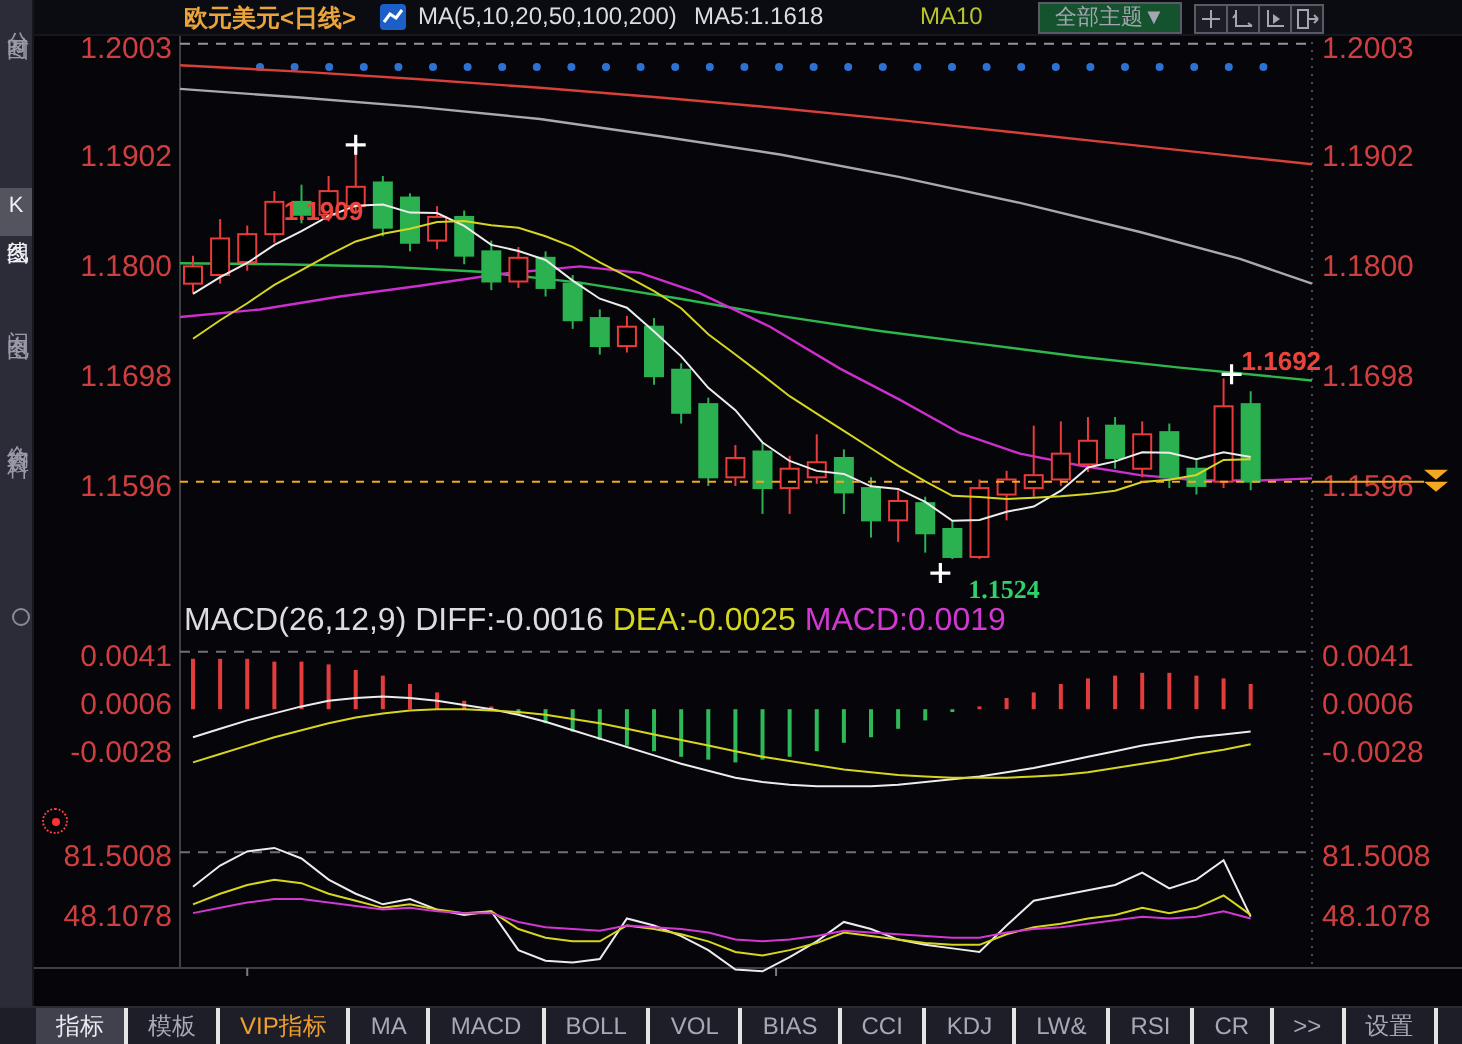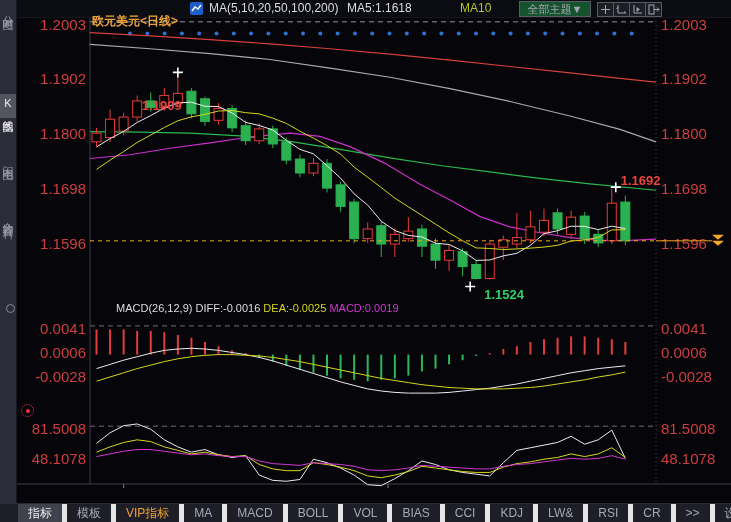--- a/index.html
+++ b/index.html
@@ -3,54 +3,54 @@
 <meta charset="utf-8">
 <style>
   html,body{margin:0;padding:0;background:#000;}
   #app{position:relative;width:731px;height:522px;background:#05050a;overflow:hidden;
        font-family:"Liberation Sans","DejaVu Sans",sans-serif;}
   svg{position:absolute;left:0;top:0;z-index:1;}
   .ov{position:absolute;z-index:2;}
   
   #hdr{left:0;top:0;width:731px;height:17px;background:#0b0b12;border-bottom:1px solid #16161e;}
   #hdr .t{position:absolute;top:1px;font-size:12px;white-space:nowrap;}
-  .sym{color:#eaa43c;font-weight:bold;margin-top:12px;}
+  .sym{color:#eaa43c;font-weight:bold;}
   .ma-grp,.ma5{color:#dcdce2;}
   .ma10{color:#b8c42a;margin-left:36px;}
   .theme-btn{position:absolute;left:519px;top:1px;width:70px;height:14px;line-height:14px;
     text-align:center;color:#a6a6b2;background:#14532d;border:1px solid #5a5a66;font-size:11px;cursor:pointer;}
   .icon-btn{position:absolute;top:2px;width:15px;height:13px;background:#1d1d26;border:1px solid #5a5a66;cursor:pointer;}
   .kicon{position:absolute;left:190px;top:2px;width:13px;height:13px;background:#1c5fc8;border-radius:2px;}
   
   #side{left:0;top:0;width:16px;height:503px;background:#2c2c38;border-right:1px solid #17171f;}
   .stab{position:absolute;left:0;width:16px;writing-mode:vertical-lr;text-orientation:upright;
     font-size:11px;letter-spacing:2px;color:#9a9aa8;text-align:center;cursor:pointer;padding:3px 0;}
   .stab.active{background:#54545f;color:#f0f0f4;}
   
   .tick{position:absolute;font-size:15px;color:#cf3f3f;white-space:nowrap;}
   .tick.l{left:0;width:86px;text-align:right;}
   .tick.r{left:661px;width:66px;text-align:left;}
   
-  .pane-hdr{position:absolute;font-size:11px;white-space:nowrap;z-index:2;padding-left:24px;}
+  .pane-hdr{position:absolute;font-size:16px;white-space:nowrap;z-index:2;}
   .ph-w{color:#dcdce2;} .ph-y{color:#d6d620;} .ph-m{color:#d238d2;}
   .ring-icon{position:absolute;left:6px;top:304px;width:7px;height:7px;border:1px solid #8a8a94;border-radius:50%;z-index:2;}
   .alarm-icon{position:absolute;left:21px;top:404px;width:11px;height:11px;border:1px dotted #ff4040;border-radius:50%;z-index:2;}
   .alarm-icon:after{content:"";position:absolute;left:3.5px;top:3.5px;width:4px;height:4px;background:#ff3030;border-radius:50%;}
   
   .ann{position:absolute;font-size:13px;font-weight:bold;z-index:2;white-space:nowrap;}
   .ann-red{color:#ea453c;} .ann-green{color:#2fd169;}
   
   #daterow{left:16px;top:484px;width:715px;height:19px;background:#07070c;}
   .period-btn{position:absolute;left:2px;top:2px;width:72px;height:16px;line-height:16px;background:#2b2b36;
     color:#f0a030;font-size:12px;font-weight:bold;text-align:center;cursor:pointer;}
   .month{position:absolute;top:3px;font-size:12px;font-weight:bold;color:#e8a33c;}
   
   #toolbar{left:0;top:503px;width:731px;height:19px;background:#1e1e28;display:flex;align-items:stretch;
     padding-left:18px;box-sizing:border-box;border-top:1px solid #2a2a34;}
-  .tb-item{font-size:12px;line-height:18px;color:#a8a8b4;padding:0 10px;border-right:5px solid #e5e5e5;cursor:pointer;white-space:nowrap;}
+  .tb-item{font-size:12px;line-height:18px;color:#a8a8b4;padding:0 10px;border-right:2px solid #e5e5e5;cursor:pointer;white-space:nowrap;}
   .tb-item.active{background:#41414d;color:#ececf2;}
   .tb-item.vip{color:#f0a030;}
 </style>
 </head>
 <body>
 
 <div id="app">
 
   <svg id="chart-svg" width="731" height="522" viewBox="0 0 731 522">
       <line x1="90" y1="17" x2="90" y2="484" stroke="#3f3f48" stroke-width="1"></line>
@@ -296,21 +296,21 @@
       <div class="tb-item">CCI</div>
       <div class="tb-item">KDJ</div>
       <div class="tb-item">LW&amp;</div>
       <div class="tb-item">RSI</div>
       <div class="tb-item">CR</div>
       <div class="tb-item">&gt;&gt;</div>
       <div class="tb-item">设置</div>
     </div>
 
 <div class="ann ann-red" style="left: 141.86px; top: 57.4163px; margin-top: 41px;">1.1909</div>
-    <div class="ann ann-green" style="left: 484.18px; top: 286.555px;">1.1524</div>
+    <div class="ann ann-green" style="left: 484.18px; top: 286.555px; font-family: Liberation Serif, serif;">1.1524</div>
     <div class="ann ann-red" style="left: 620.78px; top: 173.167px;">1.1692</div>
     <div class="tick l" style="top: 15.8422px;">1.2003</div>
     <div class="tick r" style="top: 15.8422px;">1.2003</div>
     <div class="tick l" style="top: 70.1825px;">1.1902</div>
     <div class="tick r" style="top: 70.1825px;">1.1902</div>
     <div class="tick l" style="top: 125.061px;">1.1800</div>
     <div class="tick r" style="top: 125.061px;">1.1800</div>
     <div class="tick l" style="top: 179.939px;">1.1698</div>
     <div class="tick r" style="top: 179.939px;">1.1698</div>
     <div class="tick l" style="top: 234.817px;">1.1596</div>

